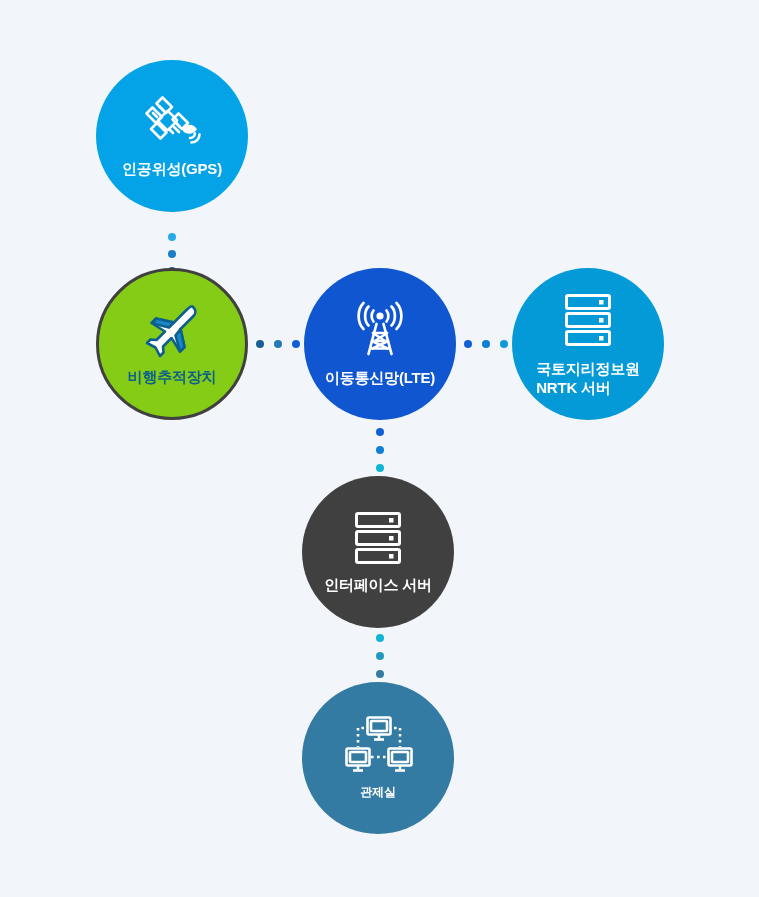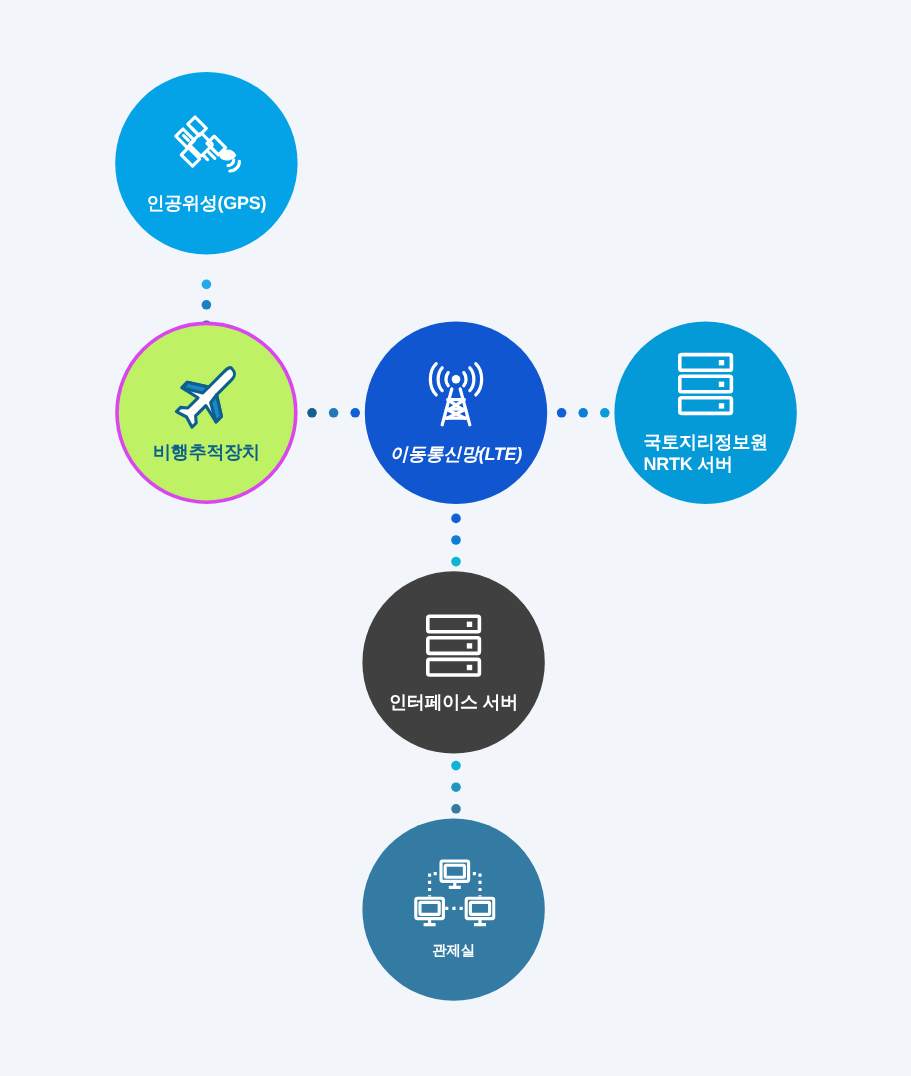--- a/index.html
+++ b/index.html
@@ -53,37 +53,36 @@
     font-size: 15px;
     margin-top: 9px;
   }
 
   
   #node-tracker {
     left: 96px;
     top: 268px;
     width: 152px;
     height: 152px;
-    background: #bef264;
-    border: 3px solid #d946ef;
+    background: #84cc16;
+    border: 3px solid #404040;
   }
   #node-tracker .label {
     color: #0d5f8c;
     font-size: 15px;
     margin-top: 10px;
   }
 
   
   #node-lte {
     left: 304px;
     top: 268px;
     width: 152px;
     height: 152px;
     background: #0f56d0;
-    font-style: italic;
   }
   #node-lte .label {
     color: #ffffff;
     font-size: 15px;
     margin-top: 9px;
   }
 
   
   #node-nrtk {
     left: 512px;

